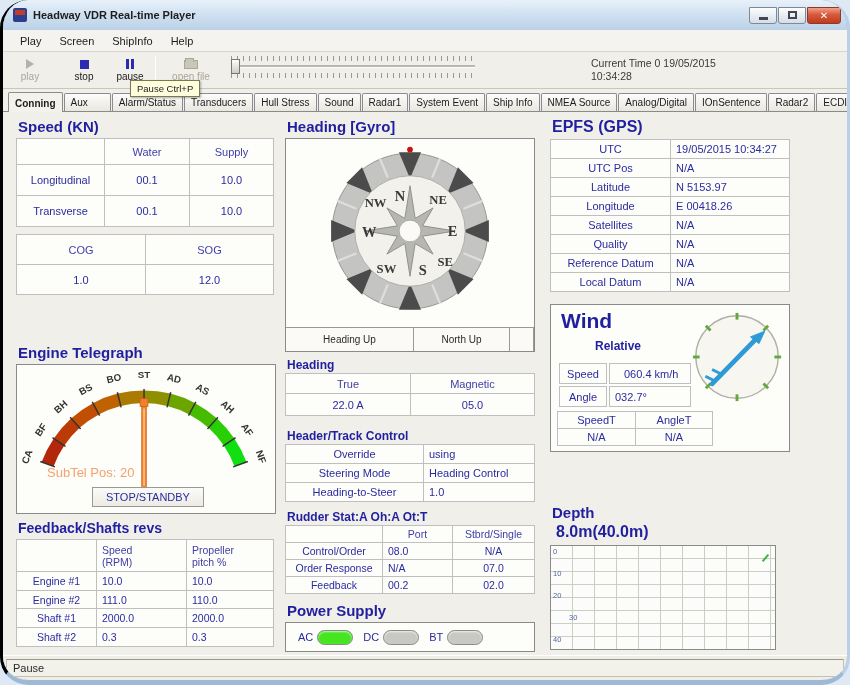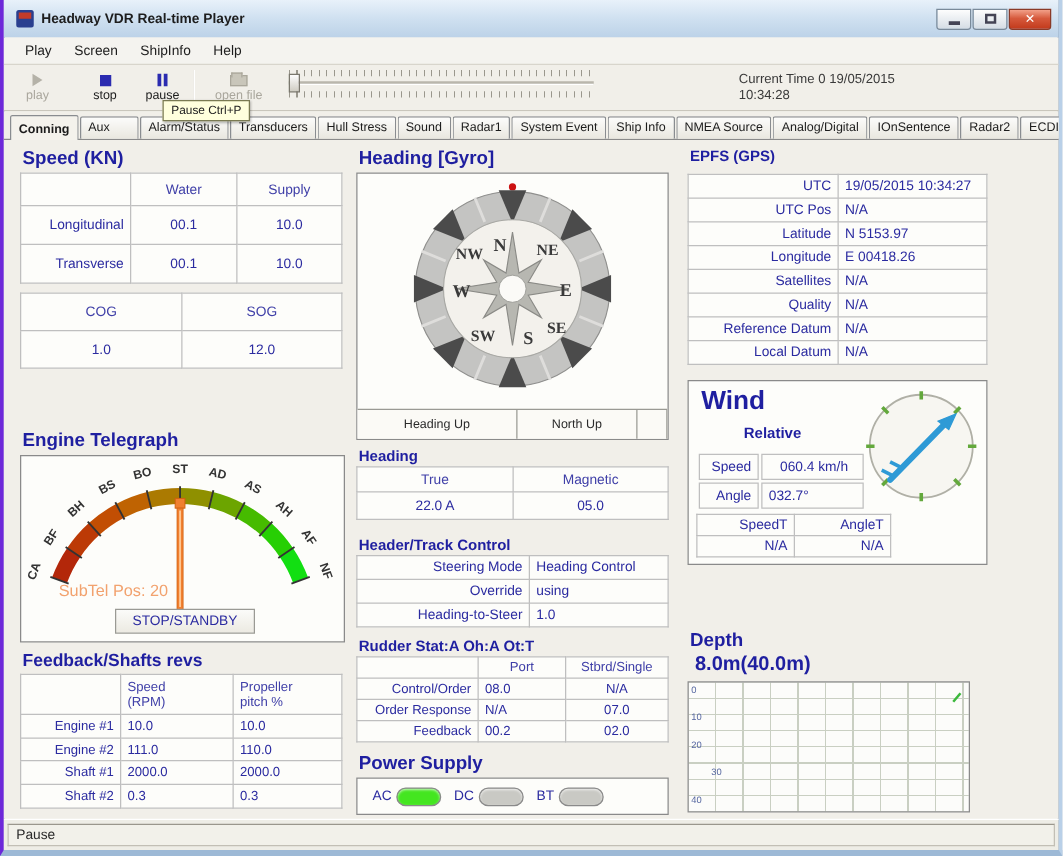--- a/index.html
+++ b/index.html
@@ -1,19 +1,19 @@
 <!DOCTYPE html>
 <html><head>
 <meta charset="utf-8">
 <style>
   * { margin:0; padding:0; box-sizing:border-box; }
   html,body { width:850px; height:685px; background:#dfe9f5; font-family:"Liberation Sans", sans-serif; }
   .window { position:relative; width:850px; height:685px; background:#f1efe9;
-            border-left:3px solid #6d28d9; border-right:3px solid #b9d0e8;
-            border-bottom:5px solid #9db9d6; box-shadow:0 0 0 1px #5f7da0 inset; overflow:hidden; }
+            border-left:3px solid #000000; border-right:3px solid #b9d0e8;
+            border-bottom:5px solid #9db9d6; box-shadow:0 0 0 1px #5f7da0 inset; overflow:hidden;border-radius:28px; }
 
   
   .titlebar { position:absolute; left:0; top:0; right:0; height:30px;
               background:linear-gradient(#e8f1fa,#cfe0f0 50%,#bcd2e8); display:flex; align-items:center; padding:0 6px; }
   .app-icon { width:14px; height:14px; margin:0 6px 0 4px; background:#2a3f8f; position:relative; border-radius:2px; }
   .app-icon::after { content:""; position:absolute; left:2px; top:2px; width:10px; height:5px; background:#c33b2a; }
   .title-text { font-size:11px; font-weight:bold; color:#1d1d1d; }
   .winbtns { margin-left:auto; display:flex; }
   .wbtn { width:28px; height:17px; border:1px solid #7a8a9a; border-radius:0 0 3px 3px; margin-left:1px;
           background:linear-gradient(#fdfdfd,#d5dde5); display:flex; align-items:center; justify-content:center;
@@ -59,21 +59,21 @@
   .col { position:absolute; top:0; bottom:0; }
   .col1 { left:11px; width:264px; }
   .col2 { left:282px; width:252px; }
   .col3 { left:545px; width:248px; }
   .sec-title { font-size:15px; font-weight:bold; color:#1f1fa0; position:absolute; }
   .sec-title.sm { font-size:12px; }
 
   table.dt { border-collapse:collapse; background:#fdfdfa; border:1px solid #8a8a8a; color:#2b2ba0; font-size:11px; position:absolute; }
   table.dt td, table.dt th { border:1px solid #bfbfbf; padding:1px 5px; font-weight:normal; }
   table.dt th { color:#4040a8; }
-  td.lab { text-align:right; }
+  td.lab { text-align:center; }
   td.val { text-align:center; }
   td.b, th.b { font-weight:bold; }
   td.left { text-align:left; }
 
   .panel { position:absolute; background:#fdfdfa; border:1px solid #8a8a8a; }
 
   
   .subtel { position:absolute; left:30px; top:100px; font-size:13px; color:#f2a26e; }
   .stopbtn { position:absolute; left:75px; top:122px; width:112px; height:20px; background:linear-gradient(#fbfbf9,#eceae2);
              border:1px solid #9a9a94; font-size:11px; color:#2b2ba0; display:flex; align-items:center; justify-content:center; }
@@ -357,26 +357,26 @@
           <td class="val">22.0 A</td>
           <td class="val">05.0</td>
         </tr>
       </tbody>
         </table>
 
       <div class="sec-title sm" style="left:2px; top:317px;">Header/Track Control</div>
       <table class="dt" style="left:0; top:332px; width:250px;">
         <tbody>
             <tr style="height:19px;">
+          <td class="lab">Override</td>
+          <td class="left">using</td>
+        </tr>
+        <tr style="height:19px;">
           <td class="lab" style="width:138px;">Steering Mode</td>
           <td class="left">Heading Control</td>
-        </tr>
-        <tr style="height:19px;">
-          <td class="lab">Override</td>
-          <td class="left">using</td>
         </tr>
         <tr style="height:19px;">
           <td class="lab">Heading-to-Steer</td>
           <td class="left">1.0</td>
         </tr>
       </tbody>
         </table>
 
       <div class="sec-title sm" style="left:2px; top:398px;">Rudder Stat:A Oh:A Ot:T</div>
       <table class="dt" style="left:0; top:413px; width:250px; font-size:10.5px;">
@@ -415,21 +415,21 @@
           <span class="pill" style="background-color: rgb(201, 201, 196);"></span>
         </span>
         <span class="power-item">
           <span class="plbl">BT</span>
           <span class="pill" style="background-color: rgb(201, 201, 196);"></span>
         </span>
       </div>
     </div>
 
     <div class="col col3">
-      <div class="sec-title" style="left:4px; top:6px; font-size:12px;">EPFS (GPS)</div>
+      <div class="sec-title" style="left:4px; top:6px; font-size:16px;">EPFS (GPS)</div>
       <table class="dt" style="left:2px; top:27px; width:240px;">
         <tbody>
             <tr style="height:19px;">
           <td class="lab b" style="width:120px;">UTC</td>
           <td class="left b">19/05/2015 10:34:27</td>
         </tr>
         <tr style="height:19px;">
           <td class="lab b">UTC Pos</td>
           <td class="left">N/A</td>
         </tr>

